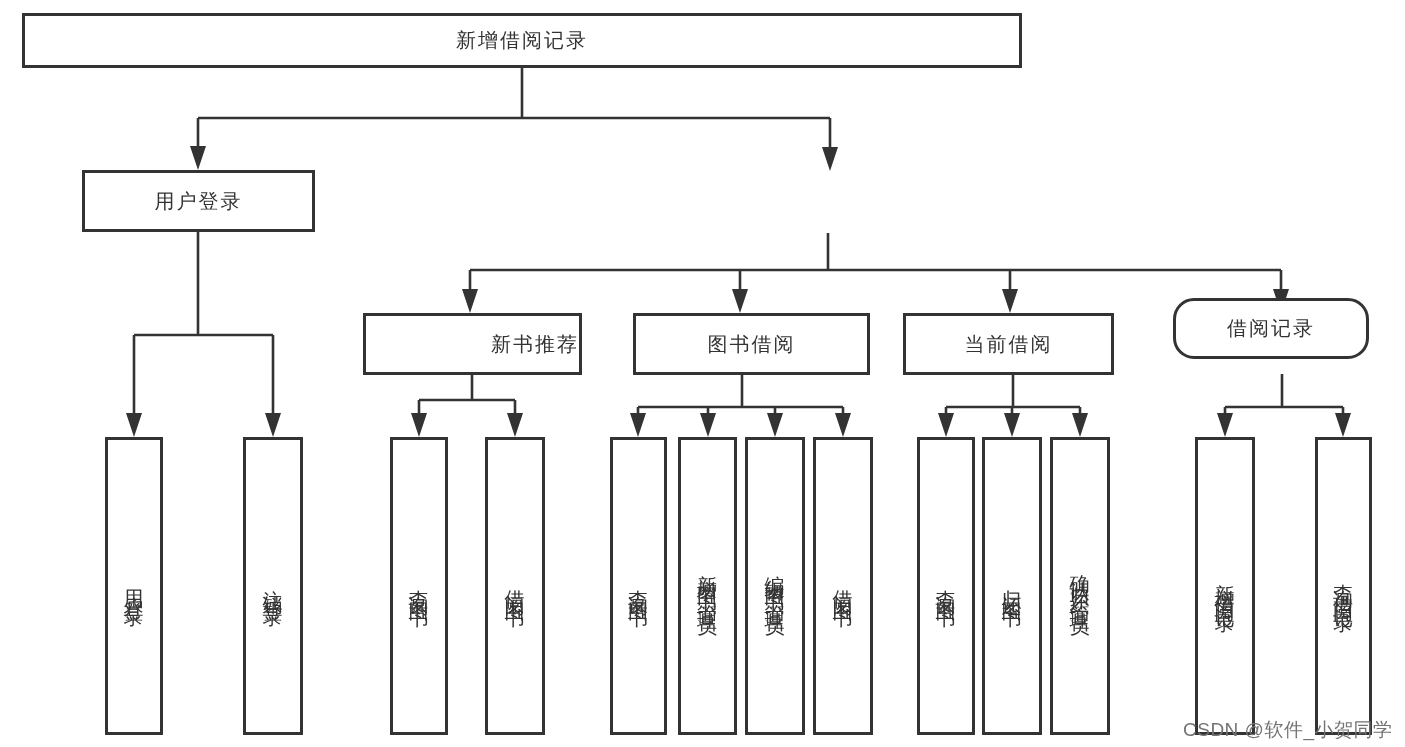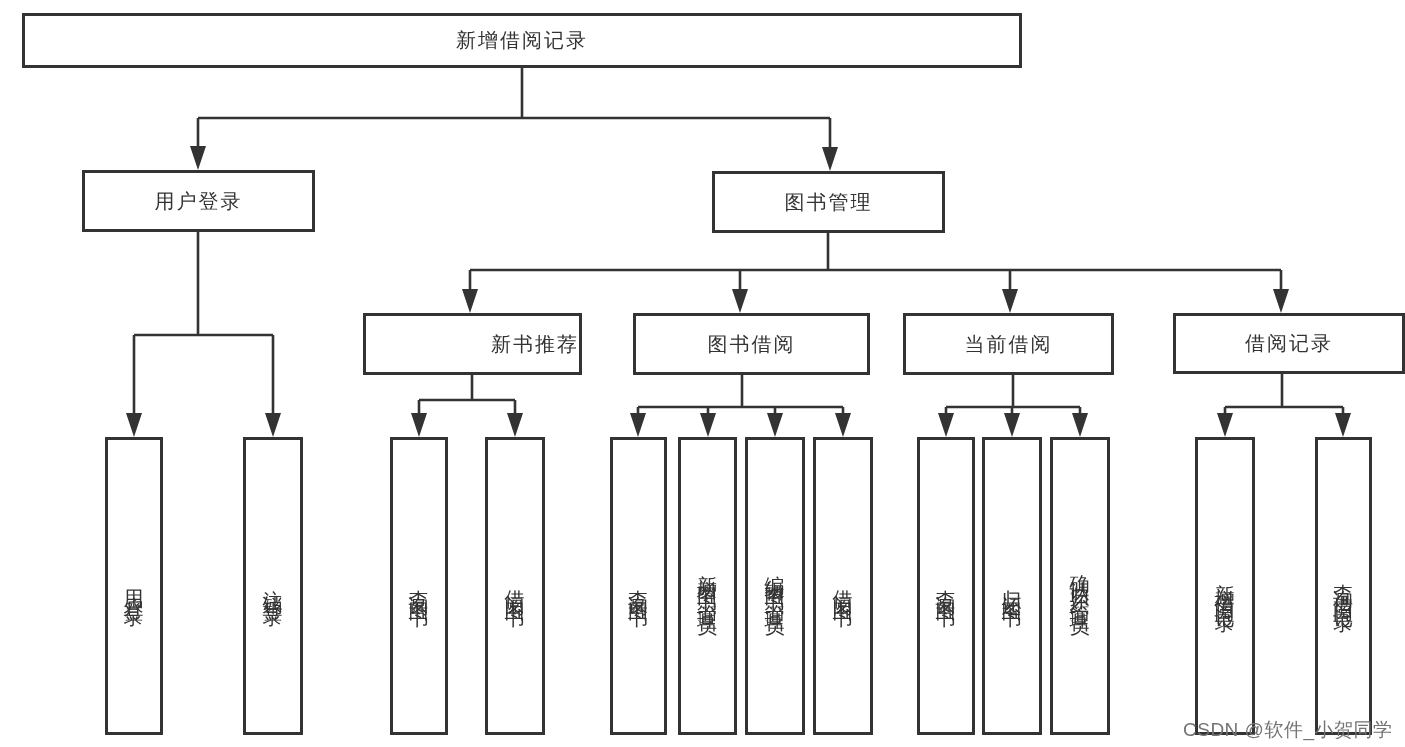--- a/index.html
+++ b/index.html
@@ -17,21 +17,21 @@
   }
   
   .n-root{left:22px;top:13px;width:1000px;height:55px;}
   
   .n-l2-0{left:82px;top:170px;width:233px;height:62px;}
   .n-l2-1{left:712px;top:171px;width:233px;height:62px;}
   
   .n-l3-0{left:363px;top:313px;width:219px;height:62px;justify-content:flex-end;}
   .n-l3-1{left:633px;top:313px;width:237px;height:62px;}
   .n-l3-2{left:903px;top:313px;width:211px;height:62px;}
-  .n-l3-3{left:1173px;top:313px;width:232px;height:61px;}
+  .n-l3-3{left:1173px;top:298px;width:196px;height:61px;border-radius:21px;}
   
   .leaf{top:437px;height:298px;}
   .n-leaf-0{left:105px;width:58px;}
   .n-leaf-1{left:243px;width:60px;}
   .n-leaf-2{left:390px;width:58px;}
   .n-leaf-3{left:485px;width:60px;}
   .n-leaf-4{left:610px;width:57px;}
   .n-leaf-5{left:678px;width:59px;}
   .n-leaf-6{left:745px;width:60px;}
   .n-leaf-7{left:813px;width:60px;}
@@ -97,23 +97,20 @@
     </g>
   </svg>
 
   <div class="node h-node n-root">
     <span>新增借阅记录</span>
   </div>
 
   <div class="node h-node n-l2-0">
     <span>用户登录</span>
   </div>
-  <div class="node h-node n-l2-1">
-    <span>图书管理</span>
-  </div>
 
   <div class="node h-node n-l3-0">
     <span>新书推荐</span>
   </div>
   <div class="node h-node n-l3-1">
     <span>图书借阅</span>
   </div>
   <div class="node h-node n-l3-2">
     <span>当前借阅</span>
   </div>

